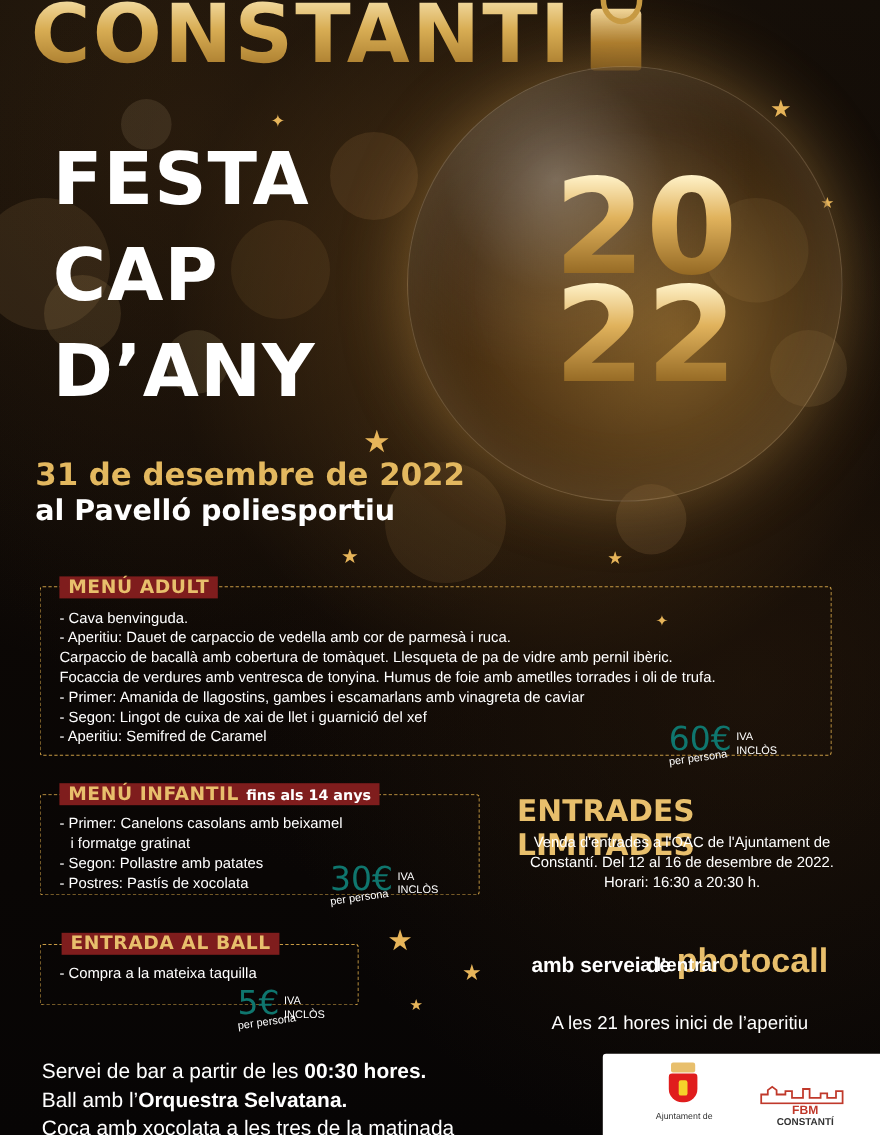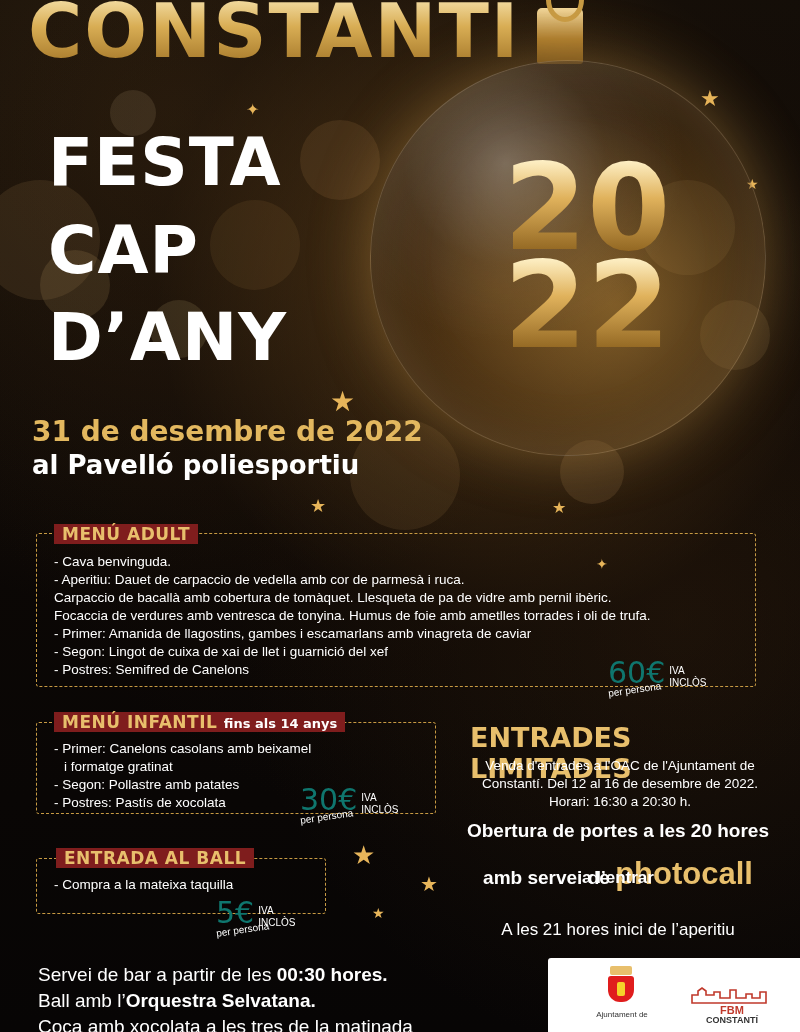--- a/index.html
+++ b/index.html
@@ -124,21 +124,21 @@
 
   <div class="box" style="left:36px;top:533px;width:718px;height:152px;"></div>
   <div class="box-title" style="left:54px;top:524px;">MENÚ ADULT</div>
   <div style="position:absolute;left:54px;top:553px;width:690px;">
     <div class="line">- Cava benvinguda.</div>
     <div class="line">- Aperitiu: Dauet de carpaccio de vedella amb cor de parmesà i ruca.</div>
     <div class="line">Carpaccio de bacallà amb cobertura de tomàquet. Llesqueta de pa de vidre amb pernil ibèric.</div>
     <div class="line">Focaccia de verdures amb ventresca de tonyina. Humus de foie amb ametlles torrades i oli de trufa.</div>
     <div class="line">- Primer: Amanida de llagostins, gambes i escamarlans amb vinagreta de caviar</div>
     <div class="line">- Segon: Lingot de cuixa de xai de llet i guarnició del xef</div>
-    <div class="line">- Postres: Semifred de Canelons</div>
+    <div class="line">- Aperitiu: Semifred de Caramel</div>
   </div>
   <div class="price" style="left:608px;top:658px;">
     <span class="num">60€</span>
     <span class="meta">
       <span>IVA</span><br>
       <span>INCLÒS</span>
     </span>
     <span class="perp">per persona</span>
   </div>
 
@@ -171,21 +171,20 @@
     <span class="num">5€</span>
     <span class="meta">
       <span>IVA</span><br>
       <span>INCLÒS</span>
     </span>
     <span class="perp">per persona</span>
   </div>
 
   <div class="ent-title">ENTRADES LIMITADES</div>
   <div class="ent-body">Venda d'entrades a l'OAC de l'Ajuntament de Constantí. Del 12 al 16 de desembre de 2022. Horari: 16:30 a 20:30 h.</div>
-  <div class="r1">Obertura de portes a les 20 hores</div>
   <div class="r2">
     <span>amb servei de </span><span class="gold">photocall</span>
   </div>
   <div class="r3">a l’entrar</div>
   <div class="r4">A les 21 hores inici de l’aperitiu</div>
 
   <div class="foot">
     <div>
       <span>Servei de bar a partir de les </span><b>00:30 hores.</b>
     </div>

